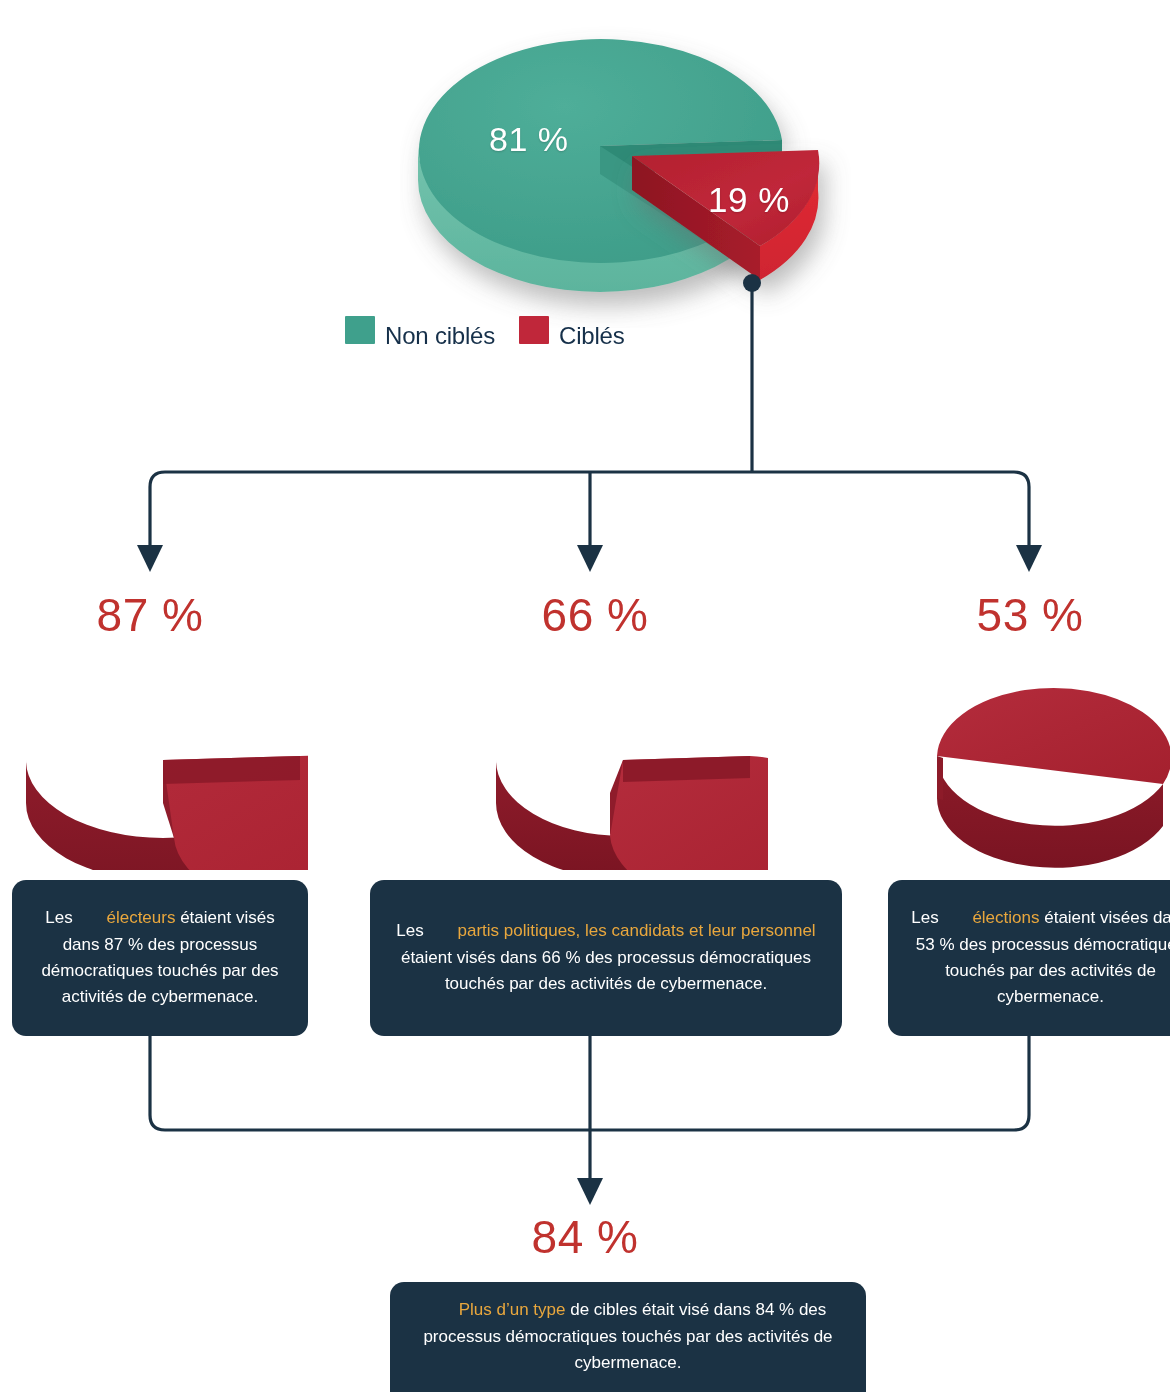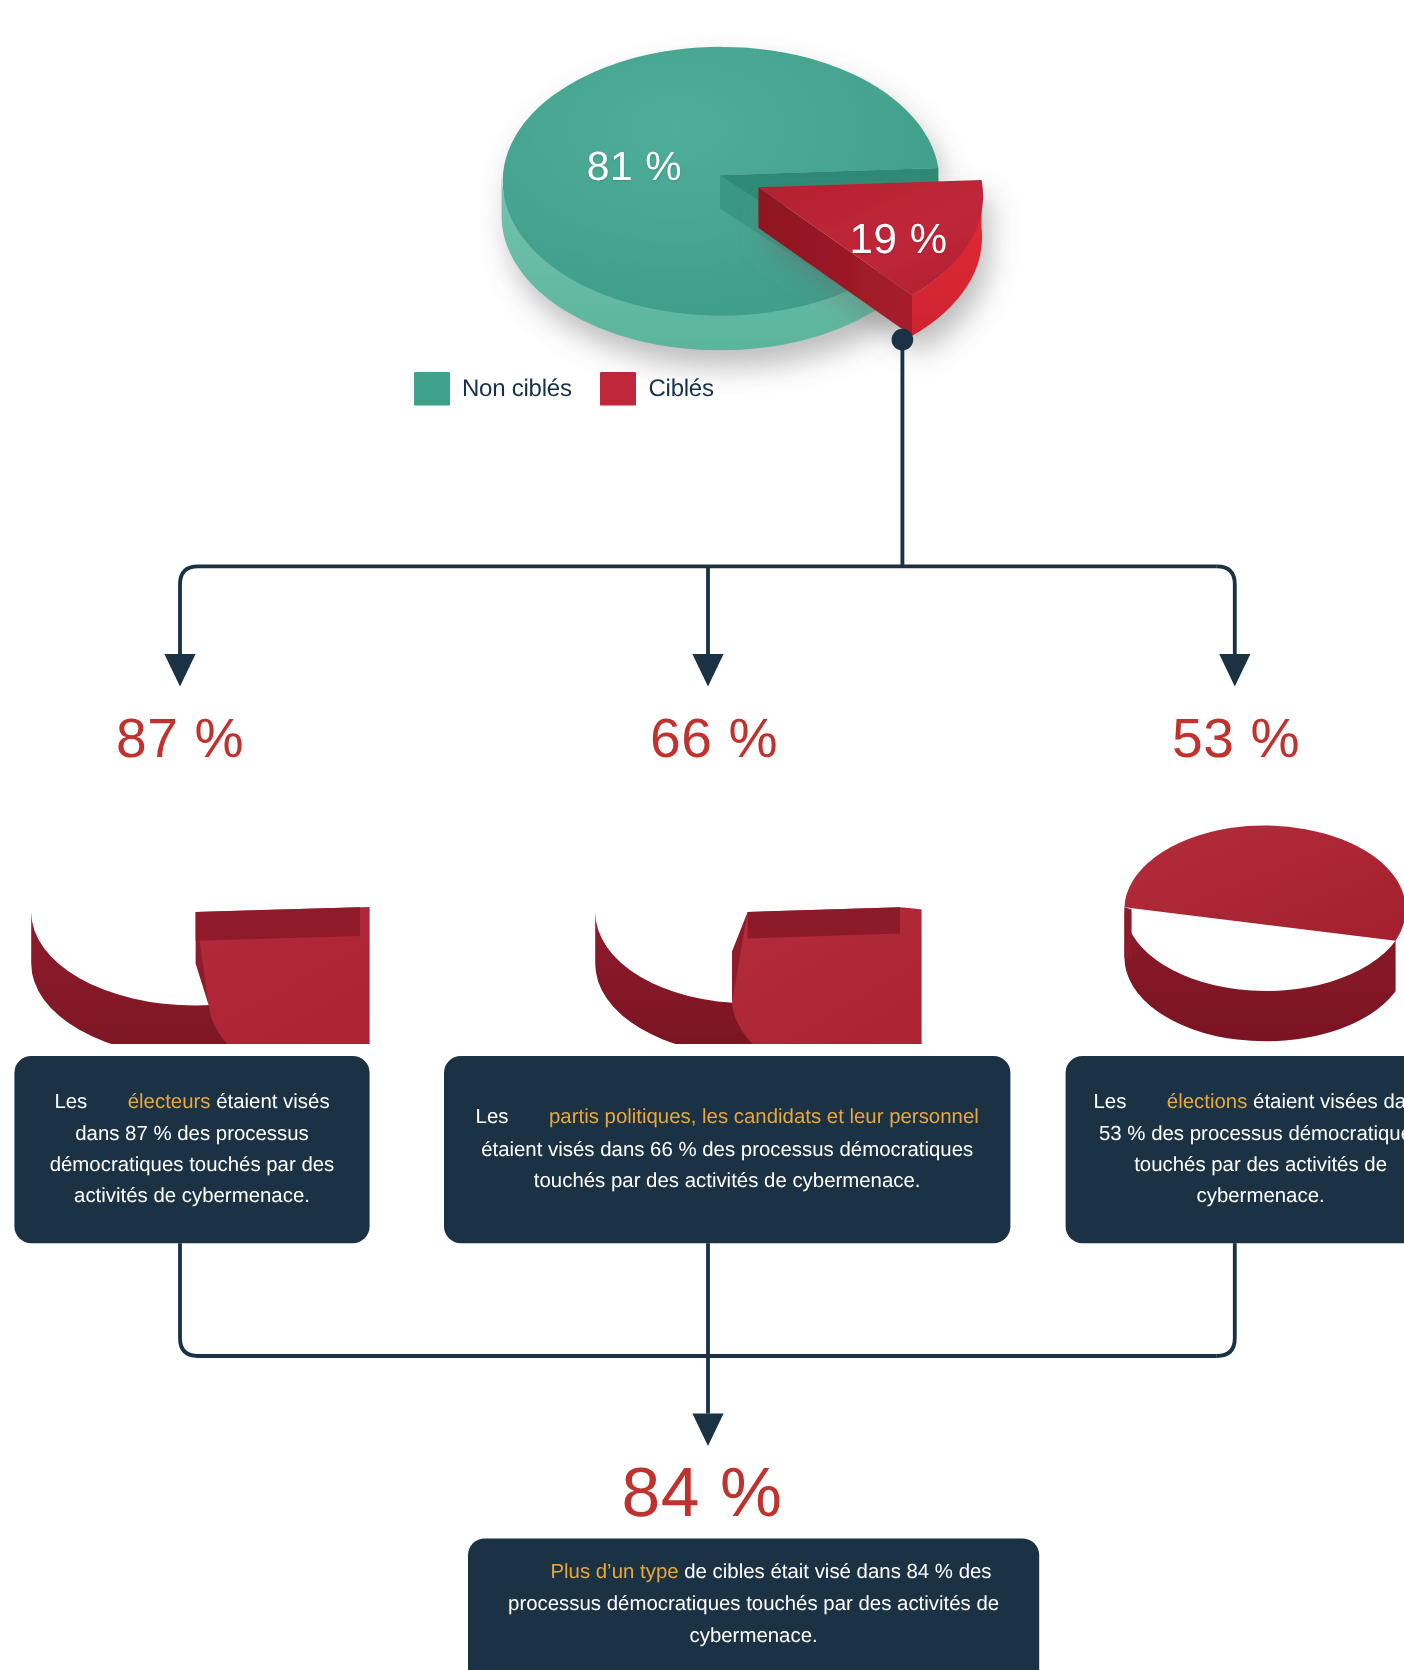--- a/index.html
+++ b/index.html
@@ -27,23 +27,23 @@
     text-shadow:0 1px 2px rgba(0,0,0,.18);
   }
   #pct-81{left:489px;top:120px;font-size:34px;}
   #pct-19{left:708px;top:180px;font-size:35px;}
 
   
   #legend{left:345px;top:310px;display:flex;align-items:center;gap:10px;}
   .legend-item{display:flex;align-items:center;gap:10px;}
   .legend-swatch{width:30px;height:28px;display:block;border-radius:1px;}
   .legend-label{
-    font-size:20px;color:#16304a;
-    font-family:"Liberation Sans", sans-serif;
-    letter-spacing:-.2px;white-space:nowrap;
+    font-size:24px;color:#16304a;
+    font-family:"Liberation Sans", sans-serif;
+    letter-spacing:-.2px;white-space:nowrap;margin-top:12px;
   }
   #legend .legend-item + .legend-item{margin-left:14px;text-align:right;}
 
   
   .connector{position:absolute;left:0;top:0;width:1170px;height:1392px;pointer-events:none;}
 
   
   .col{position:absolute;top:592px;}
   .col-pct{
     font-size:46px;color:#c0322e;text-align:center;
@@ -69,21 +69,21 @@
     padding:14px 16px;box-sizing:border-box;
   }
   .callout .hl{color:#e9a73d;margin-left:29px;}
   #box-1{left:12px;top:880px;width:296px;height:156px;}
   #box-2{left:370px;top:880px;width:472px;height:156px;}
   #box-3{left:888px;top:880px;width:325px;height:156px;}
 
   
   #bottom-pct{
     position:absolute;left:0;top:1210px;width:1170px;text-align:center;
-    font-size:58px;color:#c0322e;
+    font-size:46px;color:#c0322e;
     font-family:"Liberation Sans", sans-serif;letter-spacing:.5px;
   }
   #box-4{left:390px;top:1282px;width:476px;height:110px;border-radius:14px 14px 0 0;}
   #box-4 .inner{font-size:17px;line-height:1.55;}
 </style>
 </head>
 <body>
 
 <div class="stage">
 

